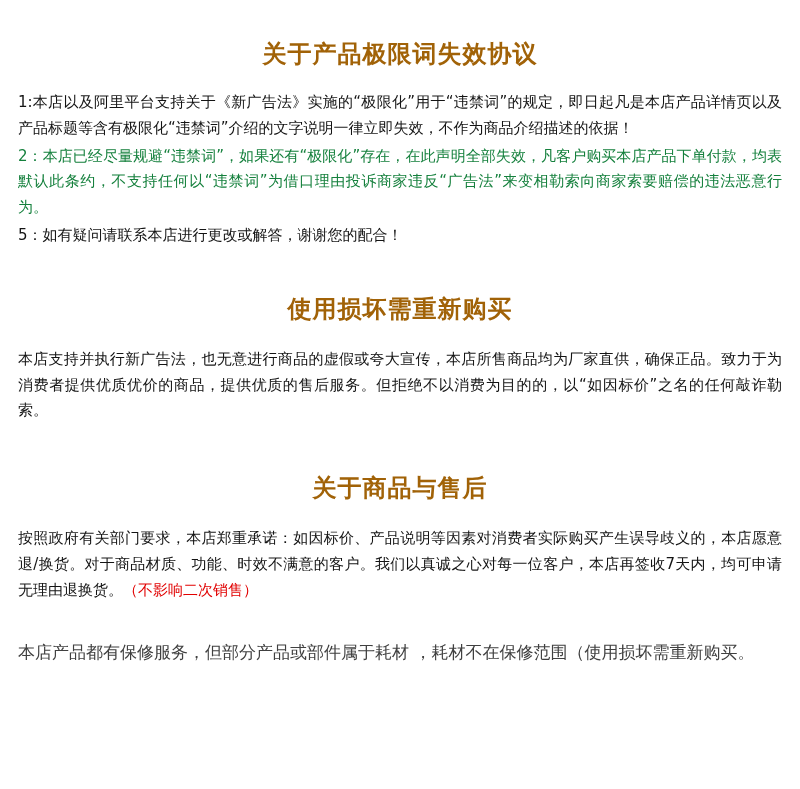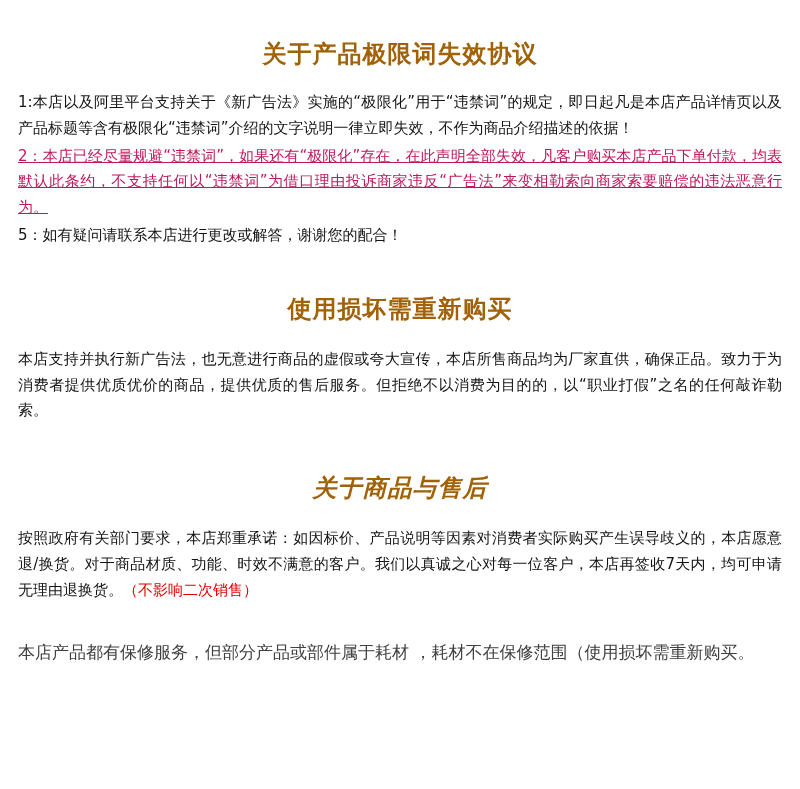--- a/index.html
+++ b/index.html
@@ -24,31 +24,31 @@
   }
   .section-title {
     text-align: center;
     font-weight: bold;
     color: #a16207;
     font-size: 24px;
     letter-spacing: 1px;
   }
   #title-1 { margin-top: 38px; }
   #title-2 { margin-top: 44px; }
-  #title-3 { margin-top: 48px; font-style: italic; }
+  #title-3 { margin-top: 48px; }
 
   .para {
     font-size: 15px;
     line-height: 1.72;
     text-align: justify;
     margin: 0;
     padding: 0 4px;
   }
   .black { color: #141414; }
-  .red { color: #be185d; text-decoration: underline; }
+  .red { color: #15803d; }
 
   .block-1 { margin-top: 20px; }
   .block-1 .para + .para { margin-top: 2px; }
 
   .block-2 { margin-top: 22px; }
   .block-3 { margin-top: 22px; }
 
   .inline-red { color: #e10000; }
 
   .warranty {
@@ -69,21 +69,21 @@
 
   <div class="block-1">
     <p class="para black">1:本店以及阿里平台支持关于《新广告法》实施的“极限化”用于“违禁词”的规定，即日起凡是本店产品详情页以及产品标题等含有极限化“违禁词”介绍的文字说明一律立即失效，不作为商品介绍描述的依据！</p>
     <p class="para red">2：本店已经尽量规避“违禁词”，如果还有“极限化”存在，在此声明全部失效，凡客户购买本店产品下单付款，均表默认此条约，不支持任何以“违禁词”为借口理由投诉商家违反“广告法”来变相勒索向商家索要赔偿的违法恶意行为。</p>
     <p class="para black">5：如有疑问请联系本店进行更改或解答，谢谢您的配合！</p>
   </div>
 
   <h1 class="section-title" id="title-2">使用损坏需重新购买</h1>
 
   <div class="block-2">
-    <p class="para black">本店支持并执行新广告法，也无意进行商品的虚假或夸大宣传，本店所售商品均为厂家直供，确保正品。致力于为消费者提供优质优价的商品，提供优质的售后服务。但拒绝不以消费为目的的，以“职业打假”之名的任何敲诈勒索。</p>
+    <p class="para black">本店支持并执行新广告法，也无意进行商品的虚假或夸大宣传，本店所售商品均为厂家直供，确保正品。致力于为消费者提供优质优价的商品，提供优质的售后服务。但拒绝不以消费为目的的，以“如因标价”之名的任何敲诈勒索。</p>
   </div>
 
   <h1 class="section-title" id="title-3">关于商品与售后</h1>
 
   <div class="block-3">
     <p class="para black"><span>按照政府有关部门要求，本店郑重承诺：如因标价、产品说明等因素对消费者实际购买产生误导歧义的，本店愿意退/换货。对于商品材质、功能、时效不满意的客户。我们以真诚之心对每一位客户，本店再签收7天内，均可申请无理由退换货。</span><span class="inline-red">（不影响二次销售）</span></p>
   </div>
 
   <p class="warranty">本店产品都有保修服务，但部分产品或部件属于耗材 ，耗材不在保修范围（使用损坏需重新购买。</p>
 

